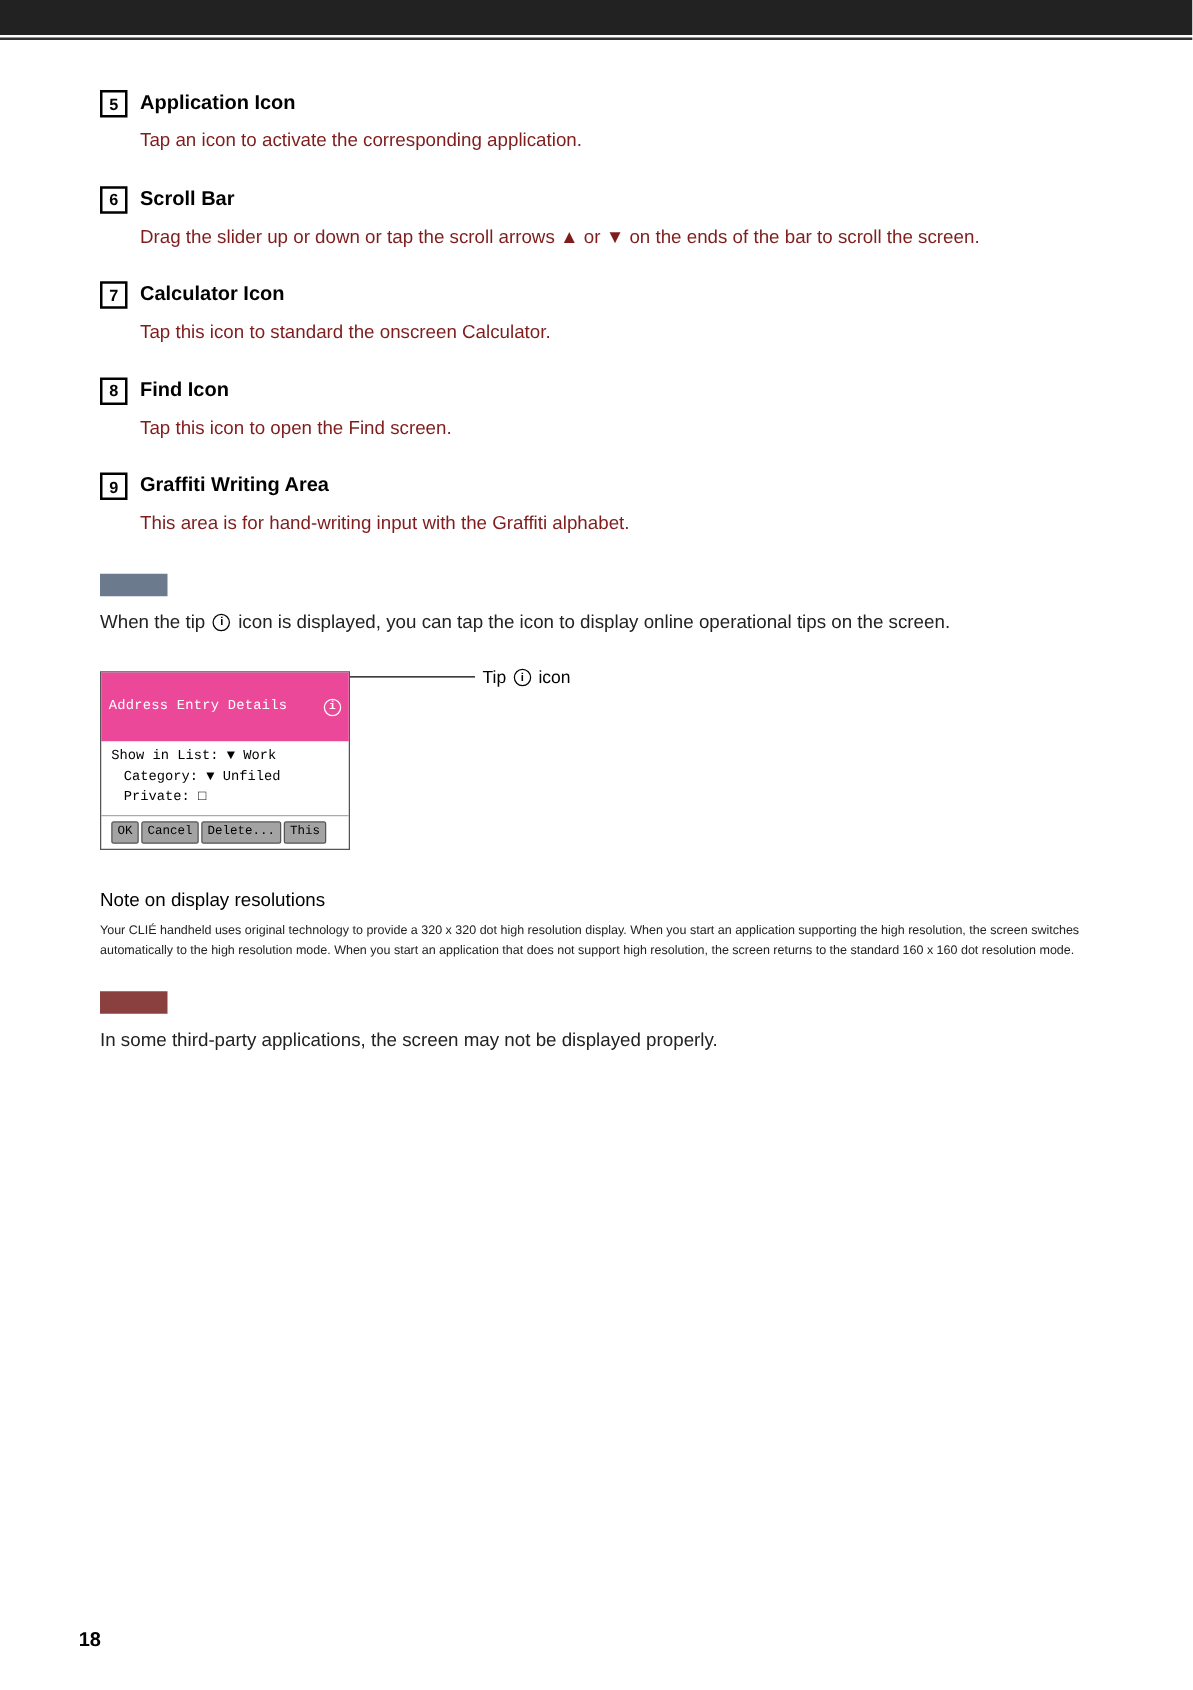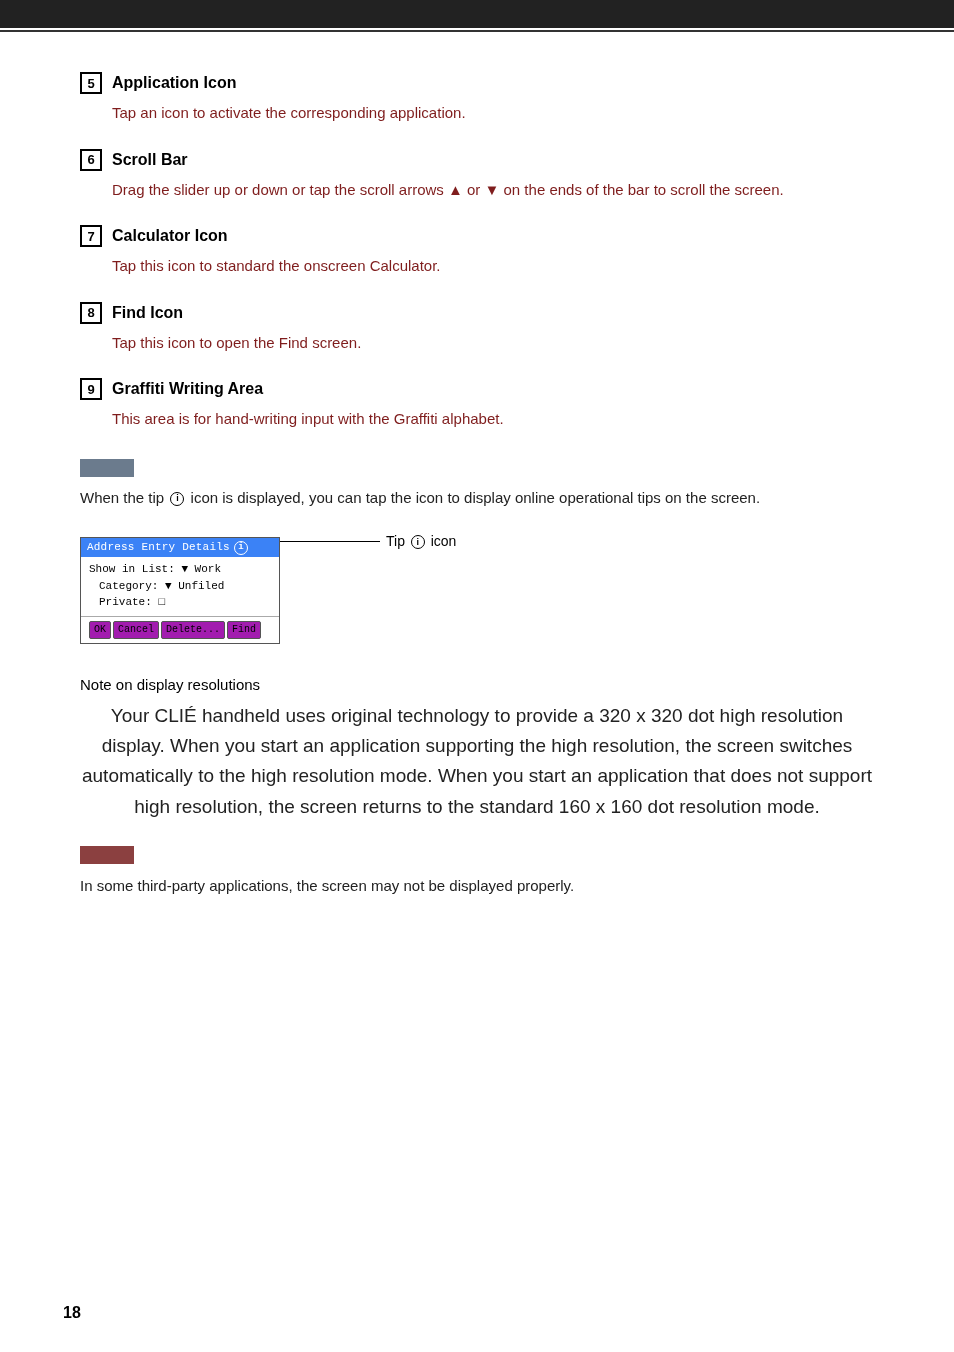--- a/index.html
+++ b/index.html
@@ -77,26 +77,27 @@
       display: inline-block;
       font-family: 'Courier New', monospace;
       font-size: 11px;
       background: #ffffff;
       padding: 0;
       margin: 10px 0 4px 0;
       line-height: 1.4;
       min-width: 200px;
     }
     .screen-title-bar {
-      background: #3b82f6;
+      background: #ec4899;
       color: #ffffff;
-      padding: 2px 6px;
+      padding: 20px 6px;
       font-size: 11px;
       display: flex;
       align-items: center;
+      justify-content: space-between;
     }
     .screen-title-text {
       font-size: 11px;
       letter-spacing: 0.2px;
     }
     .tip-icon-circle {
       display: inline-flex;
       align-items: center;
       justify-content: center;
       width: 14px;
@@ -125,21 +126,21 @@
       gap: 2px;
       padding: 4px 8px;
       border-top: 1px solid #aaaaaa;
     }
     .screen-btn {
       border: 1px solid #555555;
       padding: 1px 4px;
       font-size: 10px;
       font-family: 'Courier New', monospace;
       border-radius: 2px;
-      background: #a21caf;
+      background: #a3a3a3;
     }
     .tip-inline-icon {
       display: inline-flex;
       align-items: center;
       justify-content: center;
       width: 14px;
       height: 14px;
       border: 1.5px solid #000000;
       border-radius: 50%;
       font-size: 9px;
@@ -150,24 +151,23 @@
     }
     .note-section {
       margin-top: 28px;
     }
     .note-heading {
       font-size: 15px;
       font-weight: normal;
       margin-bottom: 8px;
     }
     .note-body {
-      font-size: 19px;
+      font-size: 10px;
       line-height: 1.6;
       color: #222222;
-      text-align: center;
     }
     .caution-block {
       margin: 24px 0 10px 0;
     }
     .caution-bar {
       width: 54px;
       height: 18px;
       background: #8b4040;
       margin-bottom: 10px;
     }
@@ -247,21 +247,21 @@
         </div>
         <div class="screen-body">
           <div class="screen-row">Show in List: ▼ Work</div>
           <div class="screen-row screen-indent">Category: ▼ Unfiled</div>
           <div class="screen-row screen-indent">Private: □</div>
         </div>
         <div class="screen-buttons">
           <span class="screen-btn">OK</span>
           <span class="screen-btn">Cancel</span>
           <span class="screen-btn">Delete...</span>
-          <span class="screen-btn">Find</span>
+          <span class="screen-btn">This</span>
         </div>
       </div>
 
       <div style="display: flex; align-items: center; margin-top: 6px; margin-left: 0px;">
         <div style="width: 100px; height: 1px; background: #000000;"></div>
         <span style="font-size: 14px; margin-left: 6px; white-space: nowrap;">Tip <span class="tip-inline-icon" style="border-color:#000000; color:#000000;">i</span> icon</span>
       </div>
     </div>
   </div>
 

